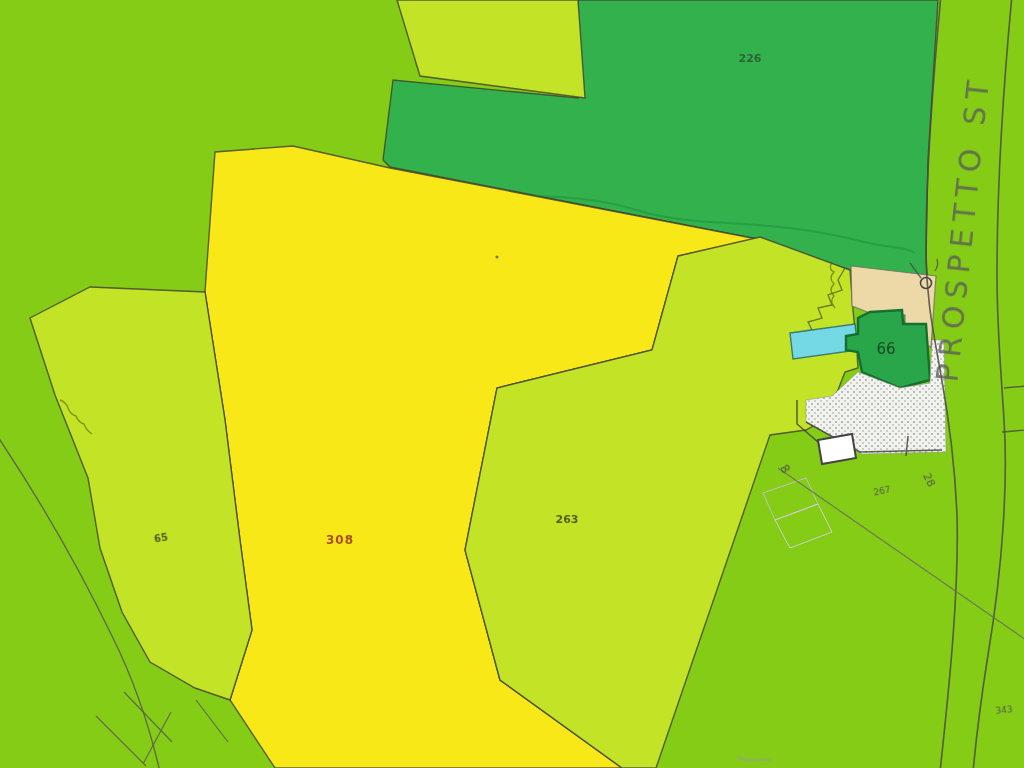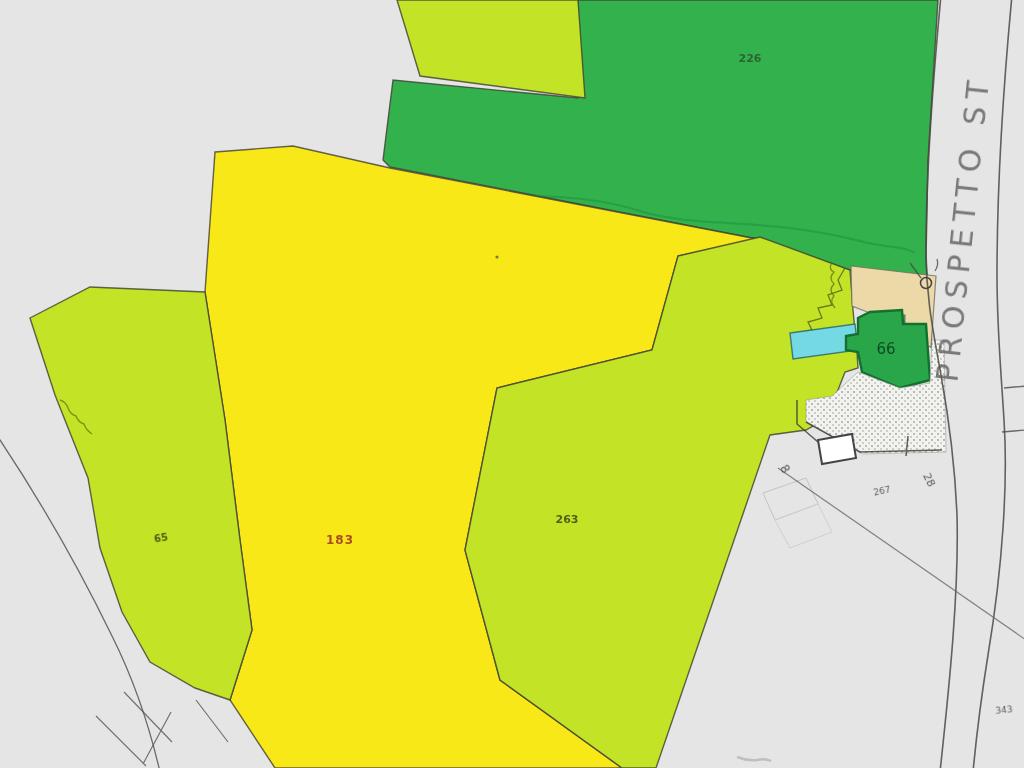--- a/index.html
+++ b/index.html
@@ -1,16 +1,16 @@
 <!DOCTYPE html>
 <html style="--c-dark-green: #33b14c; --lc-dark-green: #33b14c; --c-light-green: #c3e326; --lc-light-green: #c3e326; --c-yellow: #f8e818; --lc-yellow: #f8e818; --c-tan: #edd8a8; --lc-tan: #edd8a8; --c-cyan: #74d9e2; --lc-cyan: #74d9e2; --c-green66: #2aa64a; --lc-green66: #2aa64a; --c-green66-border: #14702e; --lc-green66-border: #14702e; --c-stipple-bg: #f2f2ee; --lc-stipple-bg: #f2f2ee; --c-stipple-dot: #9aa09c; --lc-stipple-dot: #9aa09c; --c-boundary: #3f3f32; --lc-boundary: #3f3f32; --c-thin-line: #5a5a55; --lc-thin-line: #5a5a55; --c-dark-label: #2a5c30; --lc-dark-label: #2a5c30; --c-red-label: #a23c22; --lc-red-label: #a23c22; --c-olive-label: #44501a; --lc-olive-label: #44501a; --c-green-label: #0d3f1d; --lc-green-label: #0d3f1d; --c-gray-label: #4f4f4f; --lc-gray-label: #4f4f4f; --c-road-label: #5a5a5a; --lc-road-label: #5a5a5a;"><head>
 <meta charset="utf-8">
 <style>
   html,body{margin:0;padding:0;background:#ffffff;}
-  #stage{position:relative;width:1024px;height:768px;overflow:hidden;background:#e5e5e5;
+  #stage{position:relative;width:1024px;height:768px;overflow:hidden;background:#84cc16;
          font-family:"DejaVu Sans","Liberation Sans",sans-serif;}
   #map-svg{position:absolute;left:0;top:0;filter:blur(0.35px);}
   .lbl{position:absolute;transform:translate(-50%,-50%);white-space:nowrap;
        filter:blur(0.3px);opacity:.9;font-family:"DejaVu Sans","Liberation Sans",sans-serif;}
   .lbl-226{left:750px;top:58px;font-size:11px;font-weight:bold;color:var(--lc-dark-label);}
   .lbl-262{left:340px;top:540px;font-size:12px;font-weight:bold;letter-spacing:1px;color:var(--lc-red-label);}
   .lbl-263{left:567px;top:519px;font-size:11px;font-weight:bold;color:var(--lc-olive-label);text-align:center;}
   .lbl-65{left:161px;top:538px;font-size:10px;font-weight:bold;color:var(--lc-olive-label);
           transform:translate(-50%,-50%) rotate(-10deg);}
   .lbl-66{left:886px;top:349px;font-size:15px;font-weight:normal;color:var(--lc-green-label);}
@@ -79,21 +79,21 @@
 
     <path d="M-2,437 C40,500 80,570 112,636 C130,672 148,720 160,772" style="fill:none;stroke:#55554f;stroke-width:1.3;stroke-opacity:.85"></path>
     <path d="M96,716 L146,766 M124,692 L172,742 M171,712 L143,764 M196,700 L228,742" style="fill:none;stroke:#55554f;stroke-width:1.2;stroke-opacity:.8"></path>
 
     <path d="M60,400 q6,2 8,8 q2,6 8,8 q2,6 8,8 q2,6 8,10" style="fill:none;stroke:#6b7a10;stroke-width:1.4;stroke-opacity:.75"></path>
     <path d="M832,262 q-4,8 2,10 q-6,6 0,12 q-6,6 0,12 q-5,5 1,12" style="fill:none;stroke:#5c6a14;stroke-width:1.3;stroke-opacity:.7"></path>
     <path d="M737,757 q10,4 20,3 q8,-2 14,1" style="fill:none;stroke:#9a9a9a;stroke-width:2.5;stroke-opacity:.5"></path>
   </svg>
 
   <div class="lbl lbl-226">226</div>
-  <div class="lbl lbl-262">183</div>
+  <div class="lbl lbl-262">308</div>
   <div class="lbl lbl-263">263</div>
   <div class="lbl lbl-65">65</div>
   <div class="lbl lbl-66">66</div>
   <div class="lbl lbl-267">267</div>
   <div class="lbl lbl-343">343</div>
   <div class="lbl lbl-28">28</div>
   <div class="lbl lbl-8">8</div>
 
   <div class="lbl lbl-road">PROSPETTO ST</div>
 

